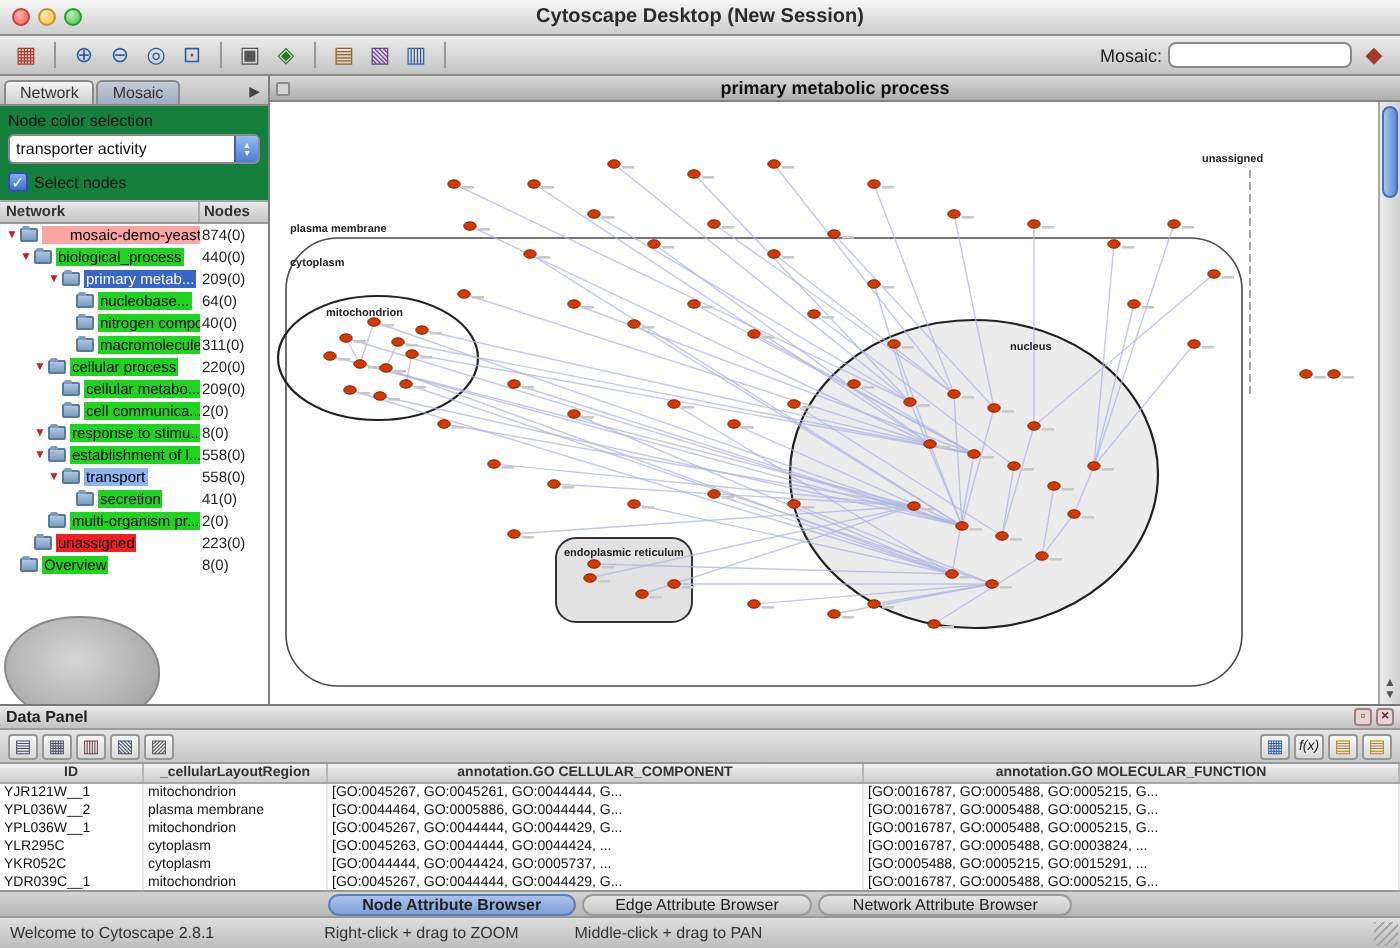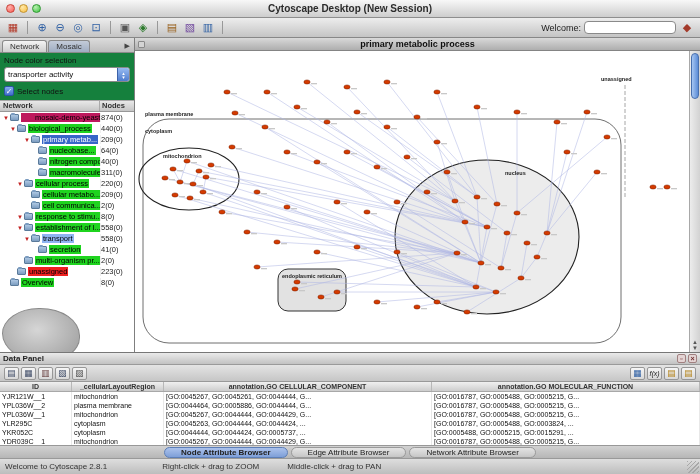--- a/index.html
+++ b/index.html
@@ -129,21 +129,21 @@
       <span class="tb-btn" style="color: rgb(46, 95, 163);">⊡</span>
       <span class="tb-sep"></span>
       <span class="tb-btn" style="color: rgb(85, 85, 85);">▣</span>
       <span class="tb-btn" style="color: rgb(44, 122, 44);">◈</span>
       <span class="tb-sep"></span>
       <span class="tb-btn" style="color: rgb(154, 99, 32);">▤</span>
       <span class="tb-btn" style="color: rgb(106, 63, 154);">▧</span>
       <span class="tb-btn" style="color: rgb(46, 95, 163);">▥</span>
       <span class="tb-sep"></span>
     </span>
-  <span class="search-label">Welcome:</span>
+  <span class="search-label">Mosaic:</span>
   <input class="search-input" value="" style="">
   <span class="tb-btn" style="color:#a33a2a">◆</span>
 </div>
 
 <div class="main">
 
   <div class="control-panel">
     <div class="cp-tabs">
       <span class="cp-tab">Network</span>
       <span class="cp-tab sel">Mosaic</span>
@@ -166,21 +166,21 @@
     <div class="tree-header">
       <span class="col1">Network</span>
       <span class="col2">Nodes</span>
     </div>
     <div class="network-tree">
 
       <div class="tree-row">
           <span class="tree-indent" style="width: 3px;"></span>
           <span class="tree-expander">▼</span>
           <span class="tree-folder"></span>
-          <span class="tree-label-wrap"><span class="tree-label" style="background: #be185d; padding-left: 14px;">mosaic-demo-yeast</span></span>
+          <span class="tree-label-wrap"><span class="tree-label" style="background: #fca5a5; padding-left: 14px;">mosaic-demo-yeast</span></span>
           <span class="tree-count">874(0)</span>
         </div>
         <div class="tree-row">
           <span class="tree-indent" style="width: 10px;"></span>
           <span class="tree-expander">▼</span>
           <span class="tree-folder"></span>
           <span class="tree-label-wrap"><span class="tree-label" style="background: rgb(31, 212, 31);">biological_process</span></span>
           <span class="tree-count">440(0)</span>
         </div>
         <div class="tree-row">

